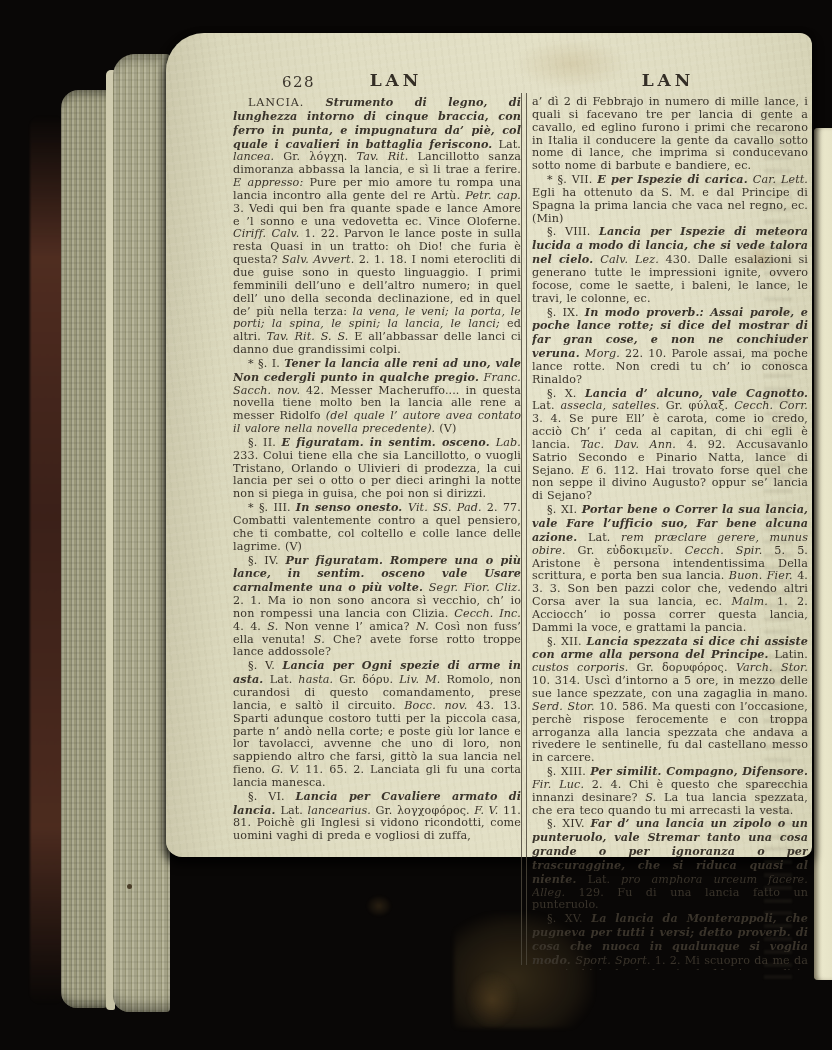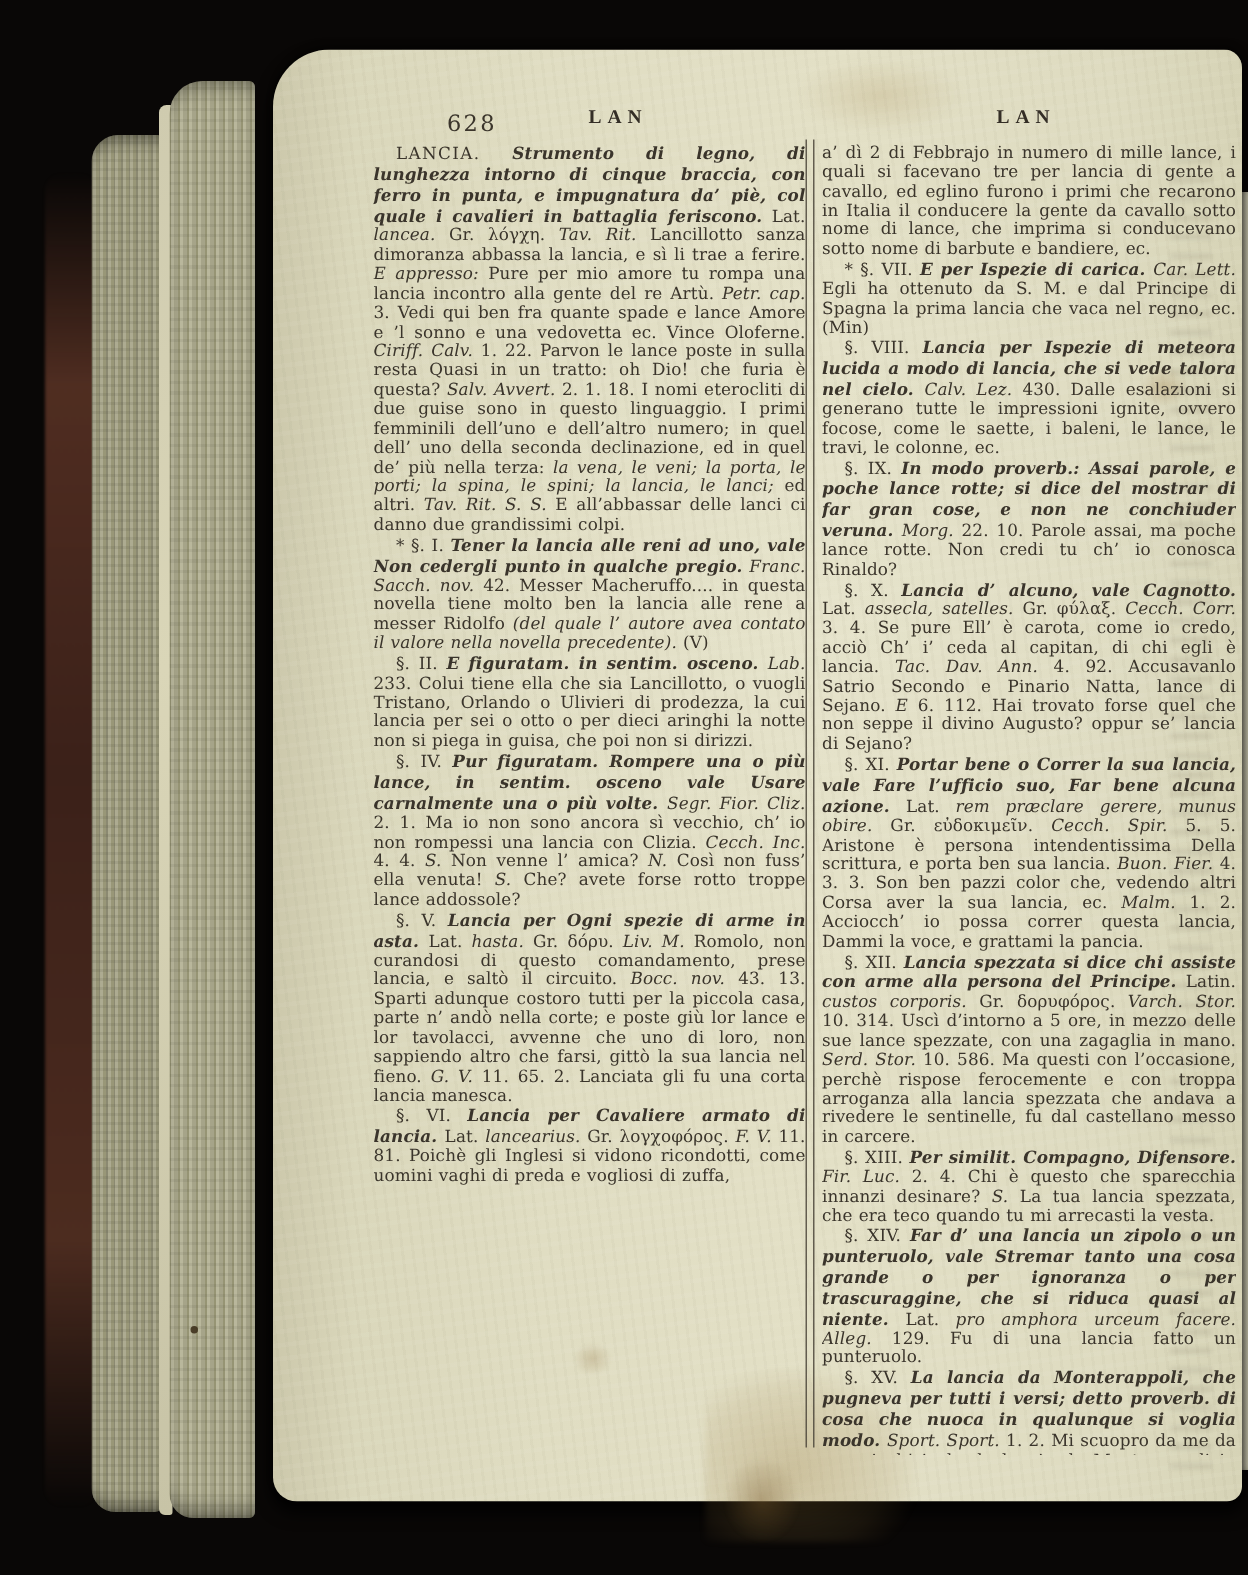--- a/index.html
+++ b/index.html
@@ -40,21 +40,21 @@
   }
   
   .next-page {
     position:absolute; left:814px; top:128px; width:18px; height:852px;
     border-radius:4px 0 0 4px;
     background:linear-gradient(90deg,#d4d0b2,#eae7cb 45%,#e6e3c7);
     box-shadow: inset 5px 0 5px -2px rgba(50,40,25,.55);
   }
   
   .page {
-    position:absolute; left:182px; top:33px; width:646px; height:968px;
+    position:absolute; left:166px; top:33px; width:646px; height:824px;
     border-radius:38px 12px 10px 16px;
     background:
       radial-gradient(ellipse 620px 480px at 55% 38%, rgba(255,255,248,.10), rgba(0,0,0,0) 62%),
       linear-gradient(90deg, #ccc8ab 0px, #dad7bb 55px, #e0ddc2 180px, #e3e0c6 380px,
         #dedbc0 560px, #d6d3b6 646px);
     box-shadow: 0 6px 10px 2px rgba(0,0,0,.8), 0 -2px 4px rgba(0,0,0,.4);
   }
   .grain {
     position:absolute; inset:0; border-radius:inherit; pointer-events:none;
     background:
@@ -83,21 +83,21 @@
     position:absolute; left:127px; top:884px; width:5px; height:5px;
     border-radius:50%; background:rgba(58,44,24,.85);
   }
   
   .page-number {
     position:absolute; left:116px; top:40px;
     font-size:15px; letter-spacing:1.5px; color:#3b352c;
   }
   .rh {
     position:absolute; top:37px; width:140px; text-align:center;
-    font-size:13px; font-weight:bold; letter-spacing:4px; color:#342e26;font-family:Liberation Serif, serif;
+    font-size:17px; font-weight:bold; letter-spacing:4px; color:#342e26;
   }
   .rh-left  { left:160px; }
   .rh-right { left:432px; }
   
   .divider {
     position:absolute; left:355px; top:60px; width:4px; height:872px;
     border-left:1.3px solid #4d473b; border-right:1.3px solid #4d473b;
     opacity:.85;
   }
   
@@ -139,20 +139,21 @@
     <span class="page-number">628</span>
     <span class="rh rh-left">LAN</span>
     <span class="rh rh-right">LAN</span>
 
     <div class="divider"></div>
 
     <div id="col-left" class="col col-left">
         <p class="para"><span class="s-hw">LANCIA.</span><span class="s-b"> Strumento di legno, di lunghezza intorno di cinque braccia, con ferro in punta, e impugnatura da’ piè, col quale i cavalieri in battaglia feriscono.</span><span class="s-r"> Lat. </span><span class="s-i">lancea.</span><span class="s-r"> Gr. </span><span class="s-g">λόγχη.</span><span class="s-i"> Tav. Rit. </span><span class="s-r">Lancillotto sanza dimoranza abbassa la lancia, e sì li trae a ferire. </span><span class="s-i">E appresso: </span><span class="s-r">Pure per mio amore tu rompa una lancia incontro alla gente del re Artù. </span><span class="s-i">Petr. cap. </span><span class="s-r">3. Vedi qui ben fra quante spade e lance Amore e ’l sonno e una vedovetta ec. Vince Oloferne. </span><span class="s-i">Ciriff. Calv. </span><span class="s-r">1. 22. Parvon le lance poste in sulla resta Quasi in un tratto: oh Dio! che furia è questa? </span><span class="s-i">Salv. Avvert. </span><span class="s-r">2. 1. 18. I nomi eterocliti di due guise sono in questo linguaggio. I primi femminili dell’uno e dell’altro numero; in quel dell’ uno della seconda declinazione, ed in quel de’ più nella terza: </span><span class="s-i">la vena, le veni; la porta, le porti; la spina, le spini; la lancia, le lanci; </span><span class="s-r">ed altri. </span><span class="s-i">Tav. Rit. S. S. </span><span class="s-r">E all’abbassar delle lanci ci danno due grandissimi colpi.</span></p>
         <p class="para"><span class="s-r">* §. I. </span><span class="s-b">Tener la lancia alle reni ad uno, vale Non cedergli punto in qualche pregio. </span><span class="s-i">Franc. Sacch. nov. </span><span class="s-r">42. Messer Macheruffo.... in questa novella tiene molto ben la lancia alle rene a messer Ridolfo </span><span class="s-i">(del quale l’ autore avea contato il valore nella novella precedente). </span><span class="s-r">(V)</span></p>
         <p class="para"><span class="s-r">§. II. </span><span class="s-b">E figuratam. in sentim. osceno. </span><span class="s-i">Lab. </span><span class="s-r">233. Colui tiene ella che sia Lancillotto, o vuogli Tristano, Orlando o Ulivieri di prodezza, la cui lancia per sei o otto o per dieci aringhi la notte non si piega in guisa, che poi non si dirizzi.</span></p>
+        <p class="para"><span class="s-r">* §. III. </span><span class="s-b">In senso onesto. </span><span class="s-i">Vit. SS. Pad. </span><span class="s-r">2. 77. Combatti valentemente contro a quel pensiero, che ti combatte, col coltello e colle lance delle lagrime. (V)</span></p>
         <p class="para"><span class="s-r">§. IV. </span><span class="s-b">Pur figuratam. Rompere una o più lance, in sentim. osceno vale Usare carnalmente una o più volte. </span><span class="s-i">Segr. Fior. Cliz. </span><span class="s-r">2. 1. Ma io non sono ancora sì vecchio, ch’ io non rompessi una lancia con Clizia. </span><span class="s-i">Cecch. Inc. </span><span class="s-r">4. 4. </span><span class="s-i">S. </span><span class="s-r">Non venne l’ amica? </span><span class="s-i">N. </span><span class="s-r">Così non fuss’ ella venuta! </span><span class="s-i">S. </span><span class="s-r">Che? avete forse rotto troppe lance addossole?</span></p>
         <p class="para"><span class="s-r">§. V. </span><span class="s-b">Lancia per Ogni spezie di arme in asta. </span><span class="s-r">Lat. </span><span class="s-i">hasta. </span><span class="s-r">Gr. </span><span class="s-g">δόρυ. </span><span class="s-i">Liv. M. </span><span class="s-r">Romolo, non curandosi di questo comandamento, prese lancia, e saltò il circuito. </span><span class="s-i">Bocc. nov. </span><span class="s-r">43. 13. Sparti adunque costoro tutti per la piccola casa, parte n’ andò nella corte; e poste giù lor lance e lor tavolacci, avvenne che uno di loro, non sappiendo altro che farsi, gittò la sua lancia nel fieno. </span><span class="s-i">G. V. </span><span class="s-r">11. 65. 2. Lanciata gli fu una corta lancia manesca.</span></p>
         <p class="para"><span class="s-r">§. VI. </span><span class="s-b">Lancia per Cavaliere armato di lancia. </span><span class="s-r">Lat. </span><span class="s-i">lancearius. </span><span class="s-r">Gr. </span><span class="s-g">λογχοφόρος. </span><span class="s-i">F. V. </span><span class="s-r">11. 81. Poichè gli Inglesi si vidono ricondotti, come uomini vaghi di preda e vogliosi di zuffa,</span></p>
       </div>
     <div id="col-right" class="col col-right">
         <p class="para no-indent"><span class="s-r">a’ dì 2 di Febbrajo in numero di mille lance, i quali si facevano tre per lancia di gente a cavallo, ed eglino furono i primi che recarono in Italia il conducere la gente da cavallo sotto nome di lance, che imprima si conducevano sotto nome di barbute e bandiere, ec.</span></p>
         <p class="para"><span class="s-r">* §. VII. </span><span class="s-b">E per Ispezie di carica. </span><span class="s-i">Car. Lett. </span><span class="s-r">Egli ha ottenuto da S. M. e dal Principe di Spagna la prima lancia che vaca nel regno, ec. (Min)</span></p>
         <p class="para"><span class="s-r">§. VIII. </span><span class="s-b">Lancia per Ispezie di meteora lucida a modo di lancia, che si vede talora nel cielo. </span><span class="s-i">Calv. Lez. </span><span class="s-r">430. Dalle esalazioni si generano tutte le impressioni ignite, ovvero focose, come le saette, i baleni, le lance, le travi, le colonne, ec.</span></p>
         <p class="para"><span class="s-r">§. IX. </span><span class="s-b">In modo proverb.: Assai parole, e poche lance rotte; si dice del mostrar di far gran cose, e non ne conchiuder veruna. </span><span class="s-i">Morg. </span><span class="s-r">22. 10. Parole assai, ma poche lance rotte. Non credi tu ch’ io conosca Rinaldo?</span></p>
         <p class="para"><span class="s-r">§. X. </span><span class="s-b">Lancia d’ alcuno, vale Cagnotto. </span><span class="s-r">Lat. </span><span class="s-i">assecla, satelles. </span><span class="s-r">Gr. </span><span class="s-g">φύλαξ. </span><span class="s-i">Cecch. Corr. </span><span class="s-r">3. 4. Se pure Ell’ è carota, come io credo, acciò Ch’ i’ ceda al capitan, di chi egli è lancia. </span><span class="s-i">Tac. Dav. Ann. </span><span class="s-r">4. 92. Accusavanlo Satrio Secondo e Pinario Natta, lance di Sejano. </span><span class="s-i">E </span><span class="s-r">6. 112. Hai trovato forse quel che non seppe il divino Augusto? oppur se’ lancia di Sejano?</span></p>

